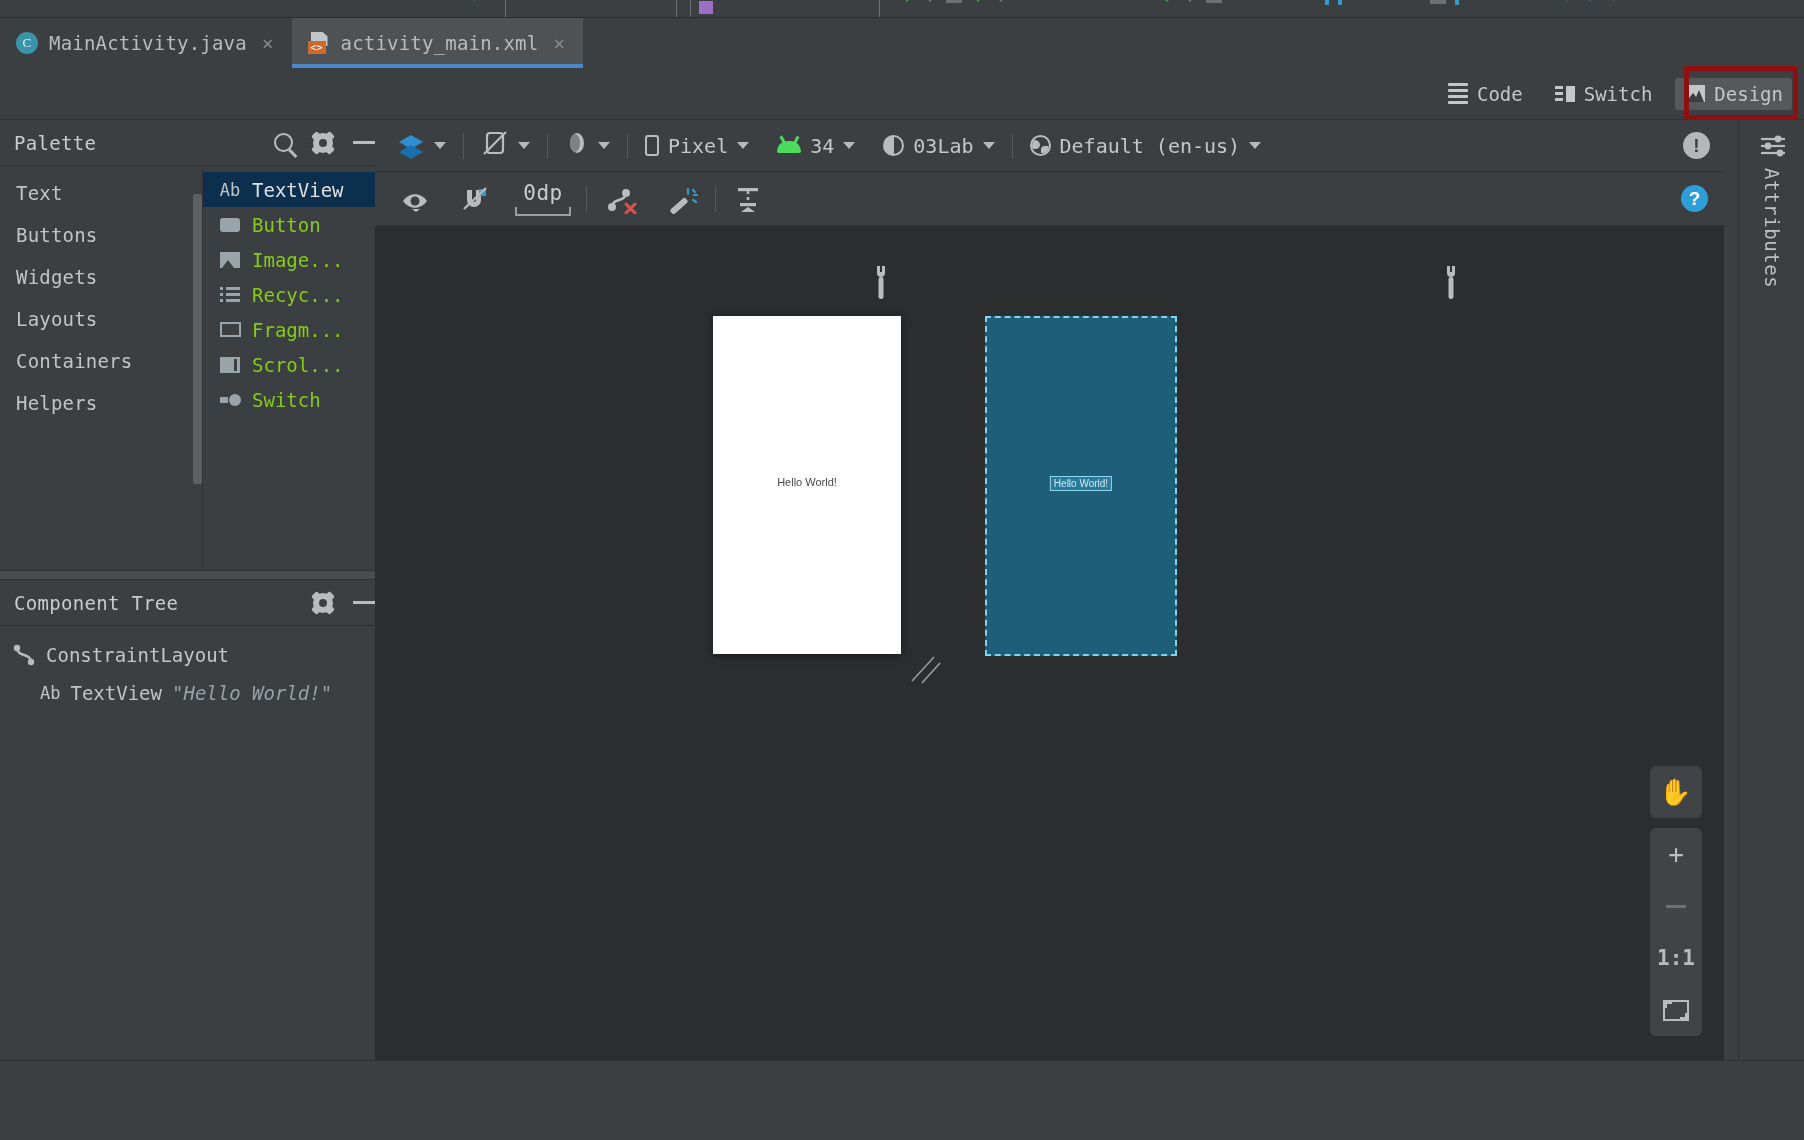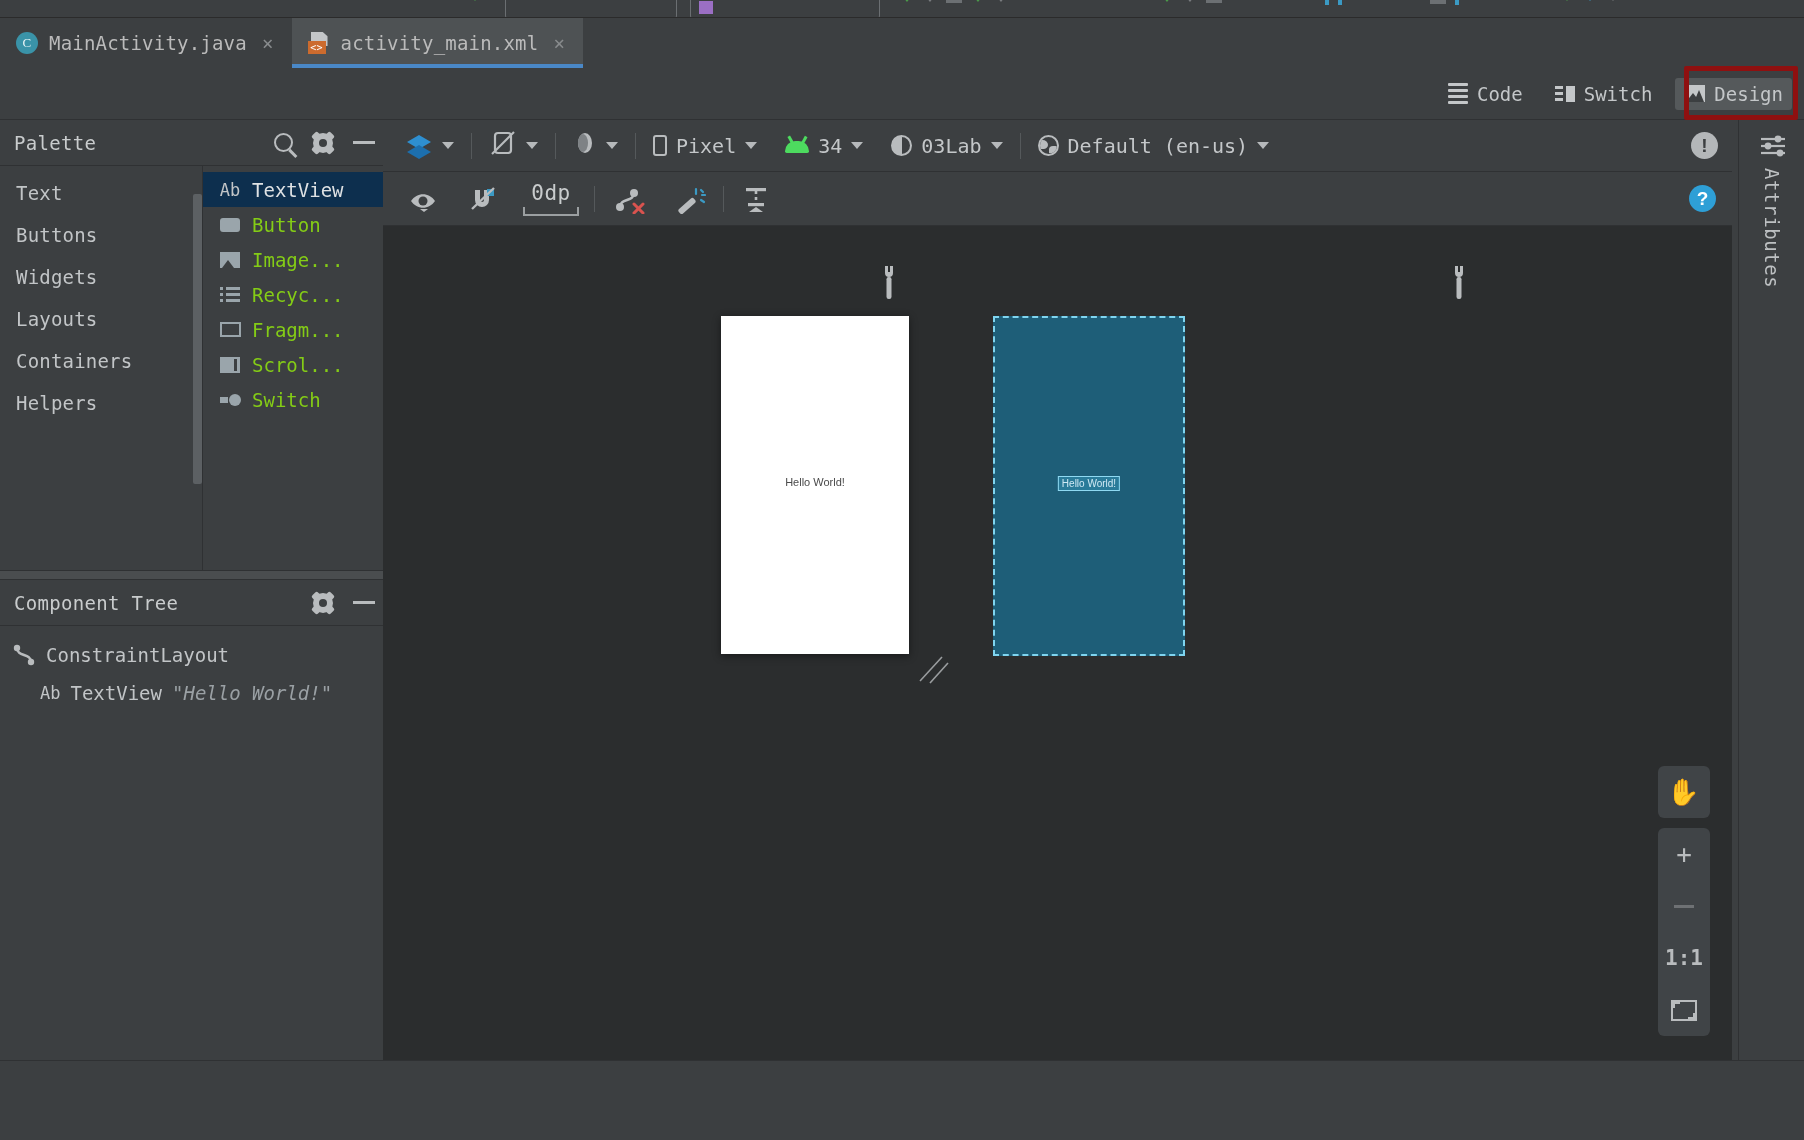--- a/index.html
+++ b/index.html
@@ -180,21 +180,21 @@
     display: flex; align-items: center; gap: 10px;
     height: 38px; font-size: 19px; color: #c2c5c7; padding-left: 12px;
   }
   .tree-row.indent { padding-left: 40px; }
   .tree-str { color: #9aa0a4; font-style: italic; }
   .ic-constraint { width: 24px; height: 22px; position: relative; }
   .ic-constraint svg { display: block; }
 
   
   .designarea {
-    position: absolute; left: 383px; top: 120px; width: 1349px; height: 940px;
+    position: absolute; left: 375px; top: 120px; width: 1349px; height: 940px;
     background: #3c3f41;
   }
   .dtoolbar {
     height: 52px; display: flex; align-items: center; gap: 0;
     border-bottom: 1px solid #2f3133; padding-left: 8px;
   }
   .tb-item {
     display: flex; align-items: center; gap: 9px; padding: 0 14px;
     font-size: 20px; color: #c4c7c9; height: 38px;
   }

